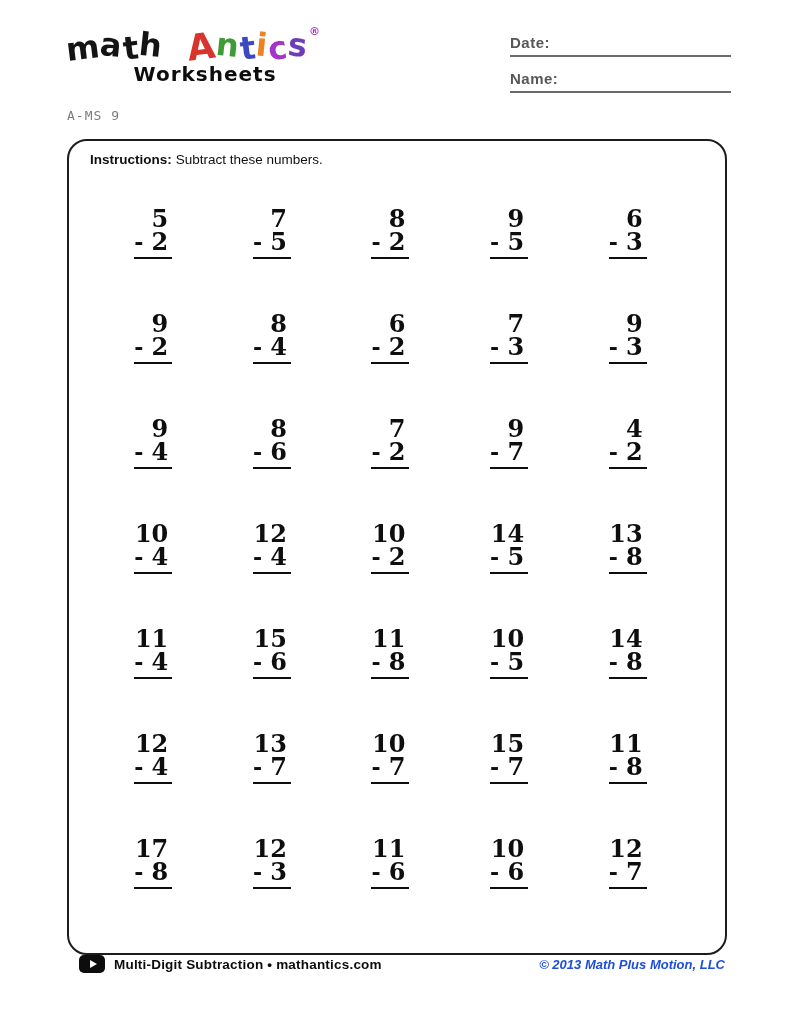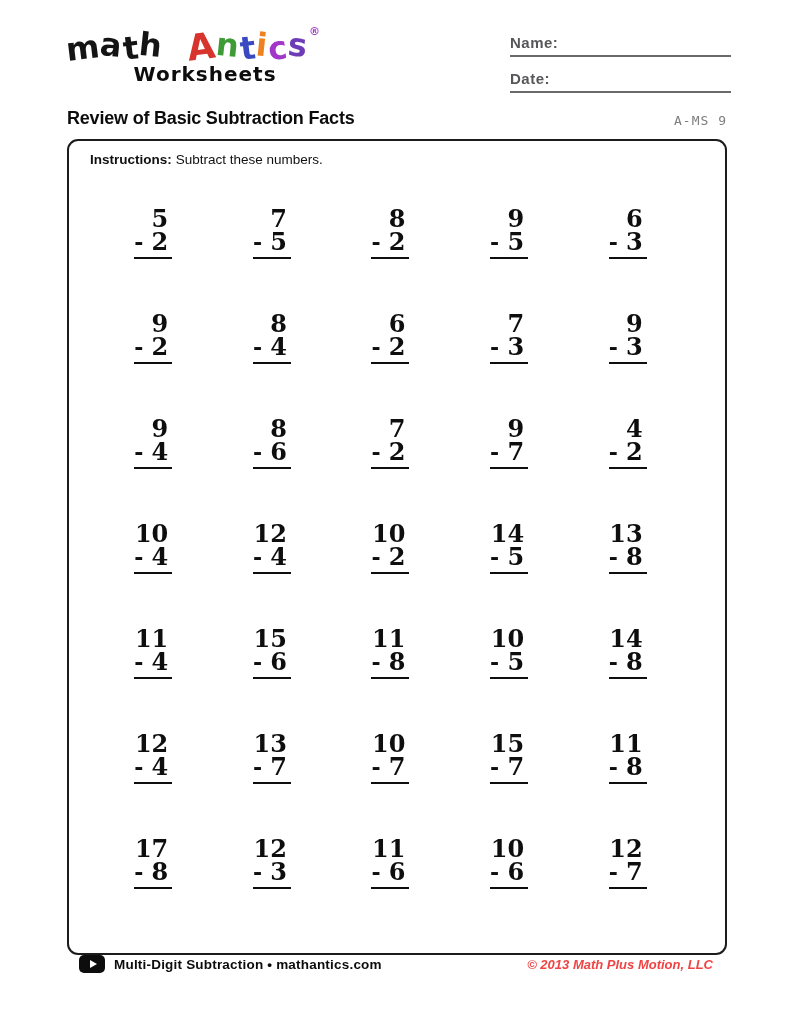--- a/index.html
+++ b/index.html
@@ -26,63 +26,62 @@
   .field { border-bottom:2px solid #6a6a6a; padding-bottom:3px; margin-bottom:13px; }
   .flabel { font-weight:bold; font-size:15px; color:#57575a; letter-spacing:0.5px; }
 
   
   .titlebar { position:absolute; left:67px; top:108px; width:660px; display:flex; justify-content:space-between; align-items:flex-end; }
   .page-title { margin:0; font-size:18px; font-weight:bold; color:#0c0c0c; letter-spacing:-0.2px; }
   .code { font-family:"DejaVu Sans Mono", monospace; font-size:13px; color:#7d7d7d; letter-spacing:1px; padding-bottom:1px; }
 
   
   .sheet { position:absolute; left:67px; top:139px; width:660px; height:816px; box-sizing:border-box;
-           border:2px solid #1c1c1c; border-radius:11px; background:#fff; }
+           border:2px solid #1c1c1c; border-radius:20px; background:#fff; }
   .instructions { margin:11px 0 0 21px; font-size:13.5px; color:#101010; }
   .instructions b { margin-right:4px; }
 
   
   .grid { position:absolute; top:66px; left:25px; right:38px;
           display:grid; grid-template-columns:repeat(5,1fr); grid-auto-rows:105px; justify-items:center; }
   .problem { width:38px; font-family:"DejaVu Serif", serif; font-weight:bold; font-size:24px; line-height:23px; color:#0e0e0e; }
   .problem .top { text-align:right; padding-right:4px; }
   .problem .bot { display:flex; justify-content:space-between; align-items:baseline; padding-right:4px; }
   .problem .minus { font-size:22px; }
   .problem .ans-line { border-top:2.5px solid #0e0e0e; margin-top:3px; }
 
   
   .vid { position:absolute; left:69px; top:955px; display:flex; align-items:center; gap:9px;
          font-size:13.5px; font-weight:bold; color:#0c0c0c; letter-spacing:0.2px;padding-left:10px; }
   .play { width:26px; height:18px; background:#0d0d0d; border-radius:5px;
           display:flex; align-items:center; justify-content:center; flex:0 0 auto; }
   .tri { width:0; height:0; border-left:7px solid #fff; border-top:4.5px solid transparent; border-bottom:4.5px solid transparent; margin-left:2px; }
-  .copy { position:absolute; right:78px; top:957px; font-style:italic; font-weight:bold; font-size:13px; color:#ef4444; }
+  .copy { position:absolute; right:66px; top:957px; font-style:italic; font-weight:bold; font-size:13px; color:#1d4ed8; }
 </style>
 </head>
 <body>
 
 <div class="logo">
   <div class="logo-line1">
     <span class="word word-math"><span class="lt" style="color: rgb(20, 20, 20);">m</span><span class="lt" style="color: rgb(20, 20, 20);">a</span><span class="lt" style="color: rgb(20, 20, 20);">t</span><span class="lt" style="color: rgb(20, 20, 20);">h</span></span>
     <span class="word word-antics"><span class="lt" style="color: rgb(214, 52, 44);">A</span><span class="lt" style="color: rgb(63, 155, 53);">n</span><span class="lt" style="color: rgb(58, 73, 192);">t</span><span class="lt" style="color: rgb(239, 130, 32);">i</span><span class="lt" style="color: rgb(161, 54, 201);">c</span><span class="lt" style="color: rgb(111, 60, 184);">s</span></span><span class="reg" style="color: rgb(161, 54, 201);">®</span>
   </div>
   <div class="logo-sub">Worksheets</div>
 </div>
 
 <div class="fields">
   <div class="field">
+    <span class="flabel">Date:</span>
+  </div>
+  <div class="field">
     <span class="flabel">Name:</span>
   </div>
-  <div class="field">
-    <span class="flabel">Date:</span>
-  </div>
 </div>
 
 <div class="titlebar">
-  <h1 class="page-title">Review of Basic Subtraction Facts</h1>
   <span class="code">A-MS 9</span>
 </div>
 
 <div class="sheet">
   <p class="instructions">
     <b>Instructions:</b><span>Subtract these numbers.</span>
   </p>
   <div class="grid" id="problems-grid">
       <div class="problem">
         <div class="top">5</div>

